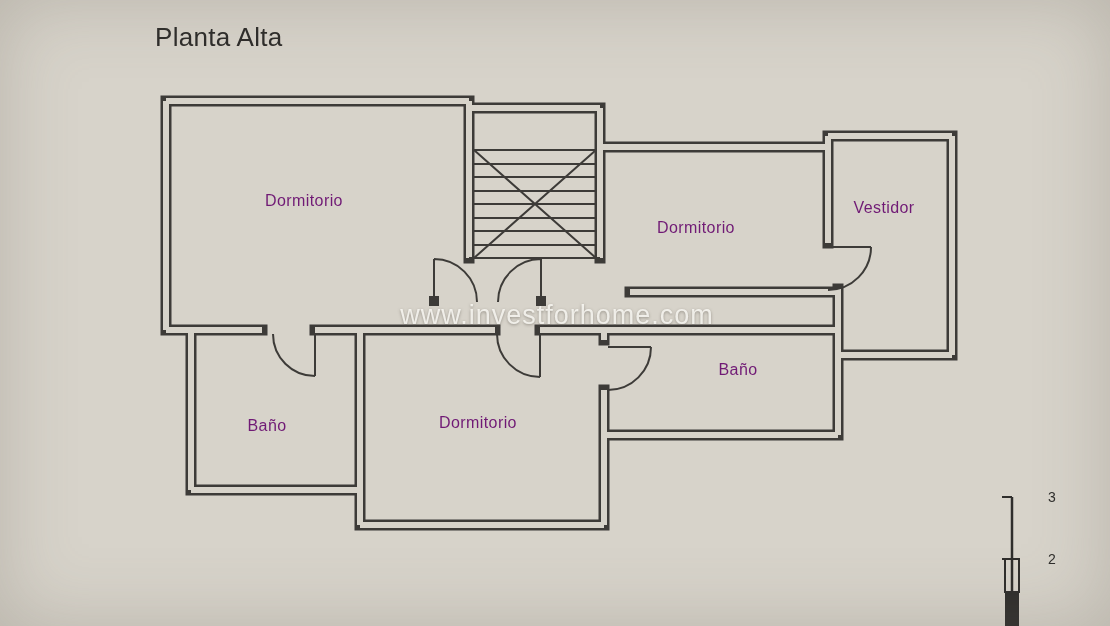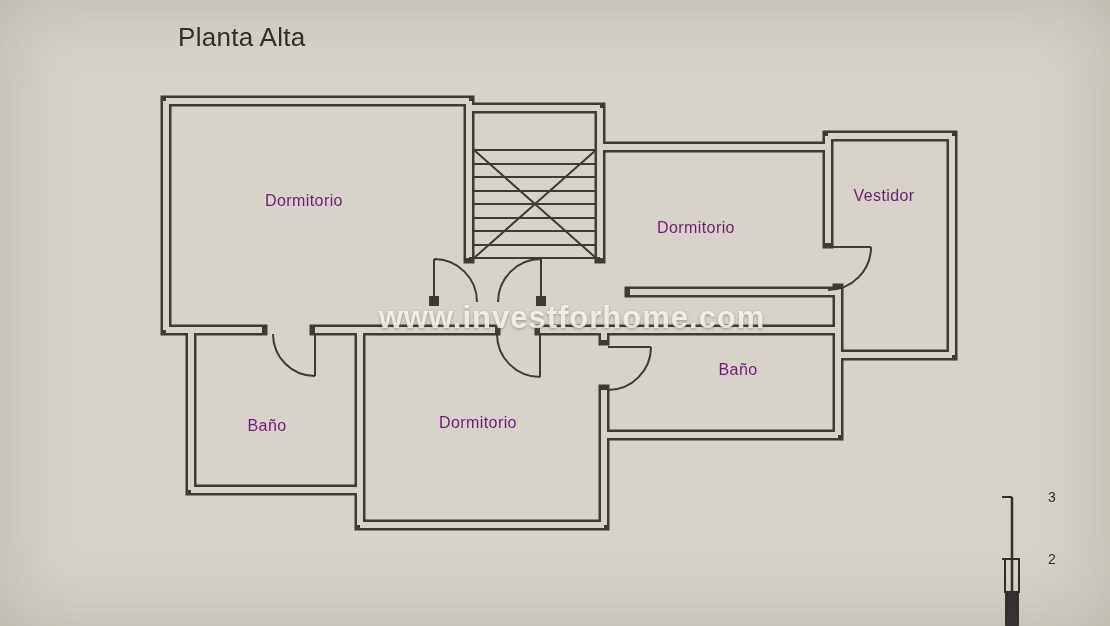--- a/index.html
+++ b/index.html
@@ -29,38 +29,37 @@
   .page-title {
     position: absolute;
     left: 155px;
     top: 22px;
     font-size: 26px;
     font-weight: 500;
     color: #2d2c2a;
     letter-spacing: 0.3px;
     z-index: 10;
     white-space: nowrap;
-    margin-left: 23px;
   }
   .room-label {
     position: absolute;
     transform: translateX(-50%);
     font-size: 16px;
     color: #701a75;
     letter-spacing: 0.4px;
     z-index: 10;
     white-space: nowrap;
   }
   .watermark {
     position: absolute;
-    left: 572px;
+    left: 557px;
     top: 300px;
     transform: translateX(-50%);
-    font-size: 31px;
-    font-weight: bold;
+    font-size: 27px;
+    font-weight: normal;
     letter-spacing: 1px;
     color: rgba(250, 249, 245, 0.85);
     text-shadow: 0 1px 3px rgba(95, 90, 80, 0.55);
     z-index: 20;
     white-space: nowrap;
   }
   .scale-num {
     position: absolute;
     font-size: 14px;
     color: #2f2e2c;
@@ -168,21 +167,21 @@
       <rect x="1005" y="592" width="14" height="34" fill="#2f2e2c"></rect>
     </g>
   </svg>
 
   <div class="page-title">Planta Alta</div>
 
   <div class="room-label" style="left:304px; top:192px;">Dormitorio</div>
 
   <div class="room-label" style="left:696px; top:219px;">Dormitorio</div>
 
-  <div class="room-label" style="left:884px; top:187px;">Vestidor</div>
+  <div class="room-label" style="left:884px; top:199px;">Vestidor</div>
 
   <div class="room-label" style="left:267px; top:417px;">Baño</div>
 
   <div class="room-label" style="left:478px; top:414px;">Dormitorio</div>
 
   <div class="room-label" style="left:738px; top:361px;">Baño</div>
 
   <div class="watermark">www.investforhome.com</div>
 
   <div class="scale-num n3">3</div>

